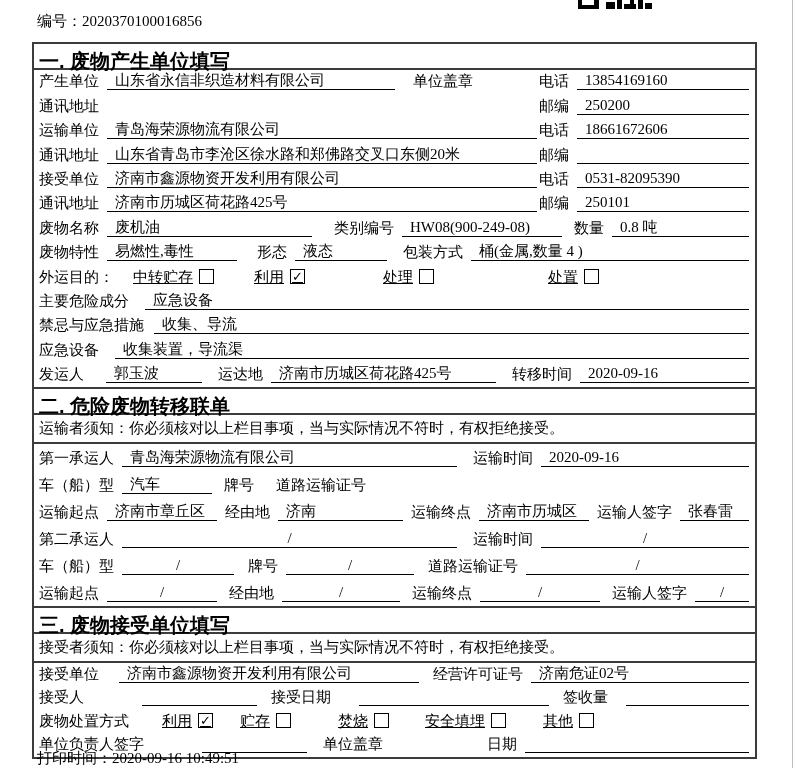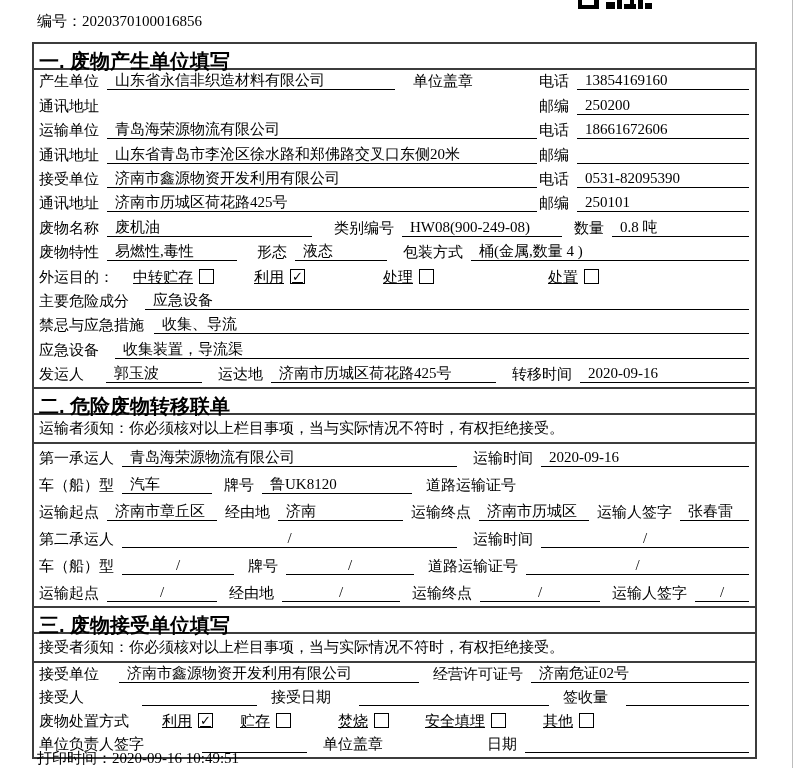--- a/index.html
+++ b/index.html
@@ -200,21 +200,20 @@
       <span class="lbl">第一承运人</span>
       <span class="fld" style="width:335px">青岛海荣源物流有限公司</span>
       <span class="lbl" style="margin-left:16px">运输时间</span>
       <span class="fld fx">2020-09-16</span>
     </div>
 
     <div class="row h2">
       <span class="lbl">车（船）型</span>
       <span class="fld" style="width:90px">汽车</span>
       <span class="lbl" style="margin-left:12px">牌号</span>
-      <span class="fld" style="width:150px">鲁UK8120</span>
       <span class="lbl" style="margin-left:14px">道路运输证号</span>
     </div>
 
     <div class="row h2">
       <span class="lbl">运输起点</span>
       <span class="fld" style="width:110px">济南市章丘区</span>
       <span class="lbl" style="margin-left:8px">经由地</span>
       <span class="fld" style="width:125px">济南</span>
       <span class="lbl" style="margin-left:8px">运输终点</span>
       <span class="fld" style="width:110px">济南市历城区</span>

